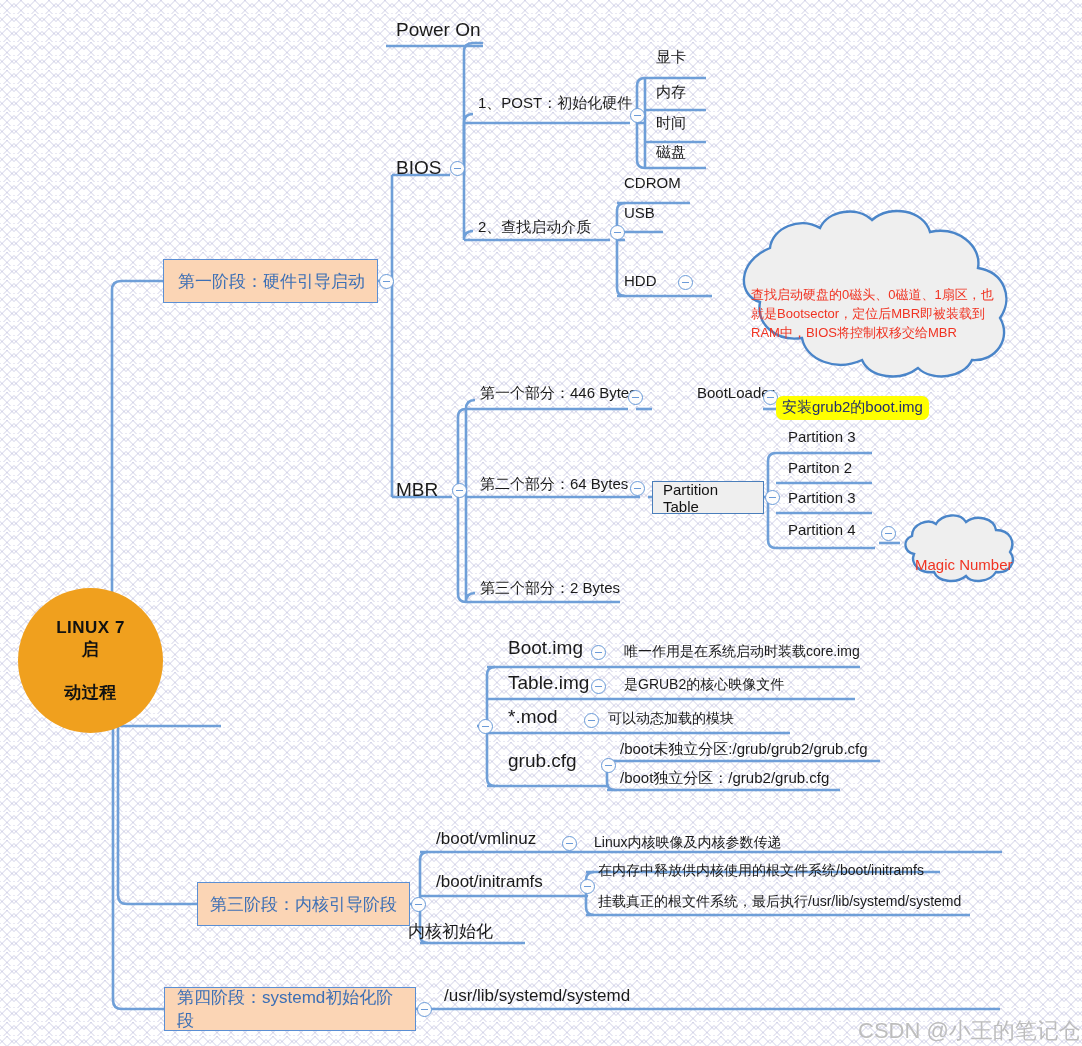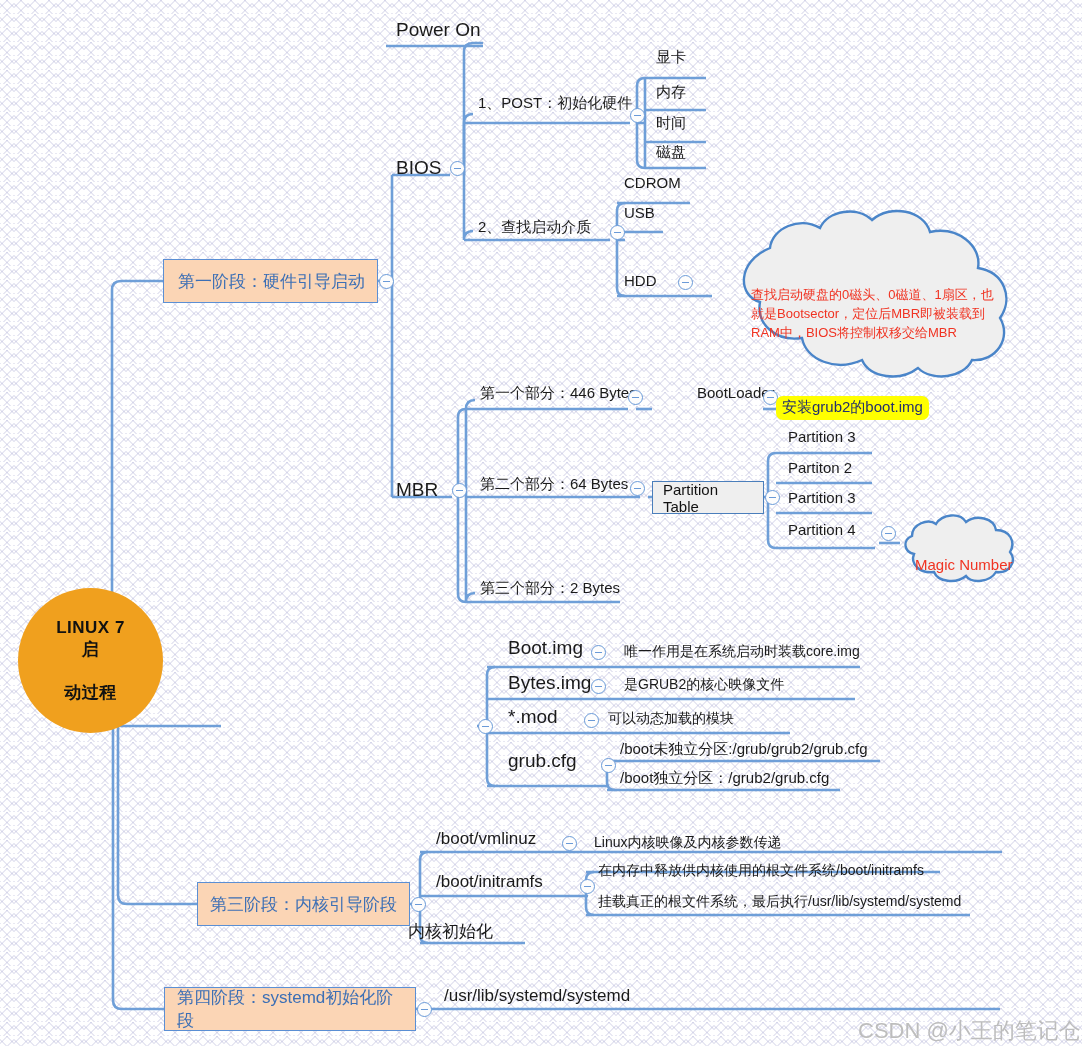--- a/index.html
+++ b/index.html
@@ -371,21 +371,21 @@
 
   <div class="node" style="left:508px;top:637px;font-size:19px;">
     <span>Boot.img</span>
   </div>
   <div class="toggle" style="left:591px;top:645px;"></div>
   <div class="node" style="left:624px;top:643px;font-size:14px;">
     <span>唯一作用是在系统启动时装载core.img</span>
   </div>
 
   <div class="node" style="left:508px;top:672px;font-size:19px;">
-    <span>Bytes.img</span>
+    <span>Table.img</span>
   </div>
   <div class="toggle" style="left:591px;top:679px;"></div>
   <div class="node" style="left:624px;top:676px;font-size:14px;">
     <span>是GRUB2的核心映像文件</span>
   </div>
 
   <div class="node" style="left:508px;top:706px;font-size:19px;">
     <span>*.mod</span>
   </div>
   <div class="toggle" style="left:584px;top:713px;"></div>

